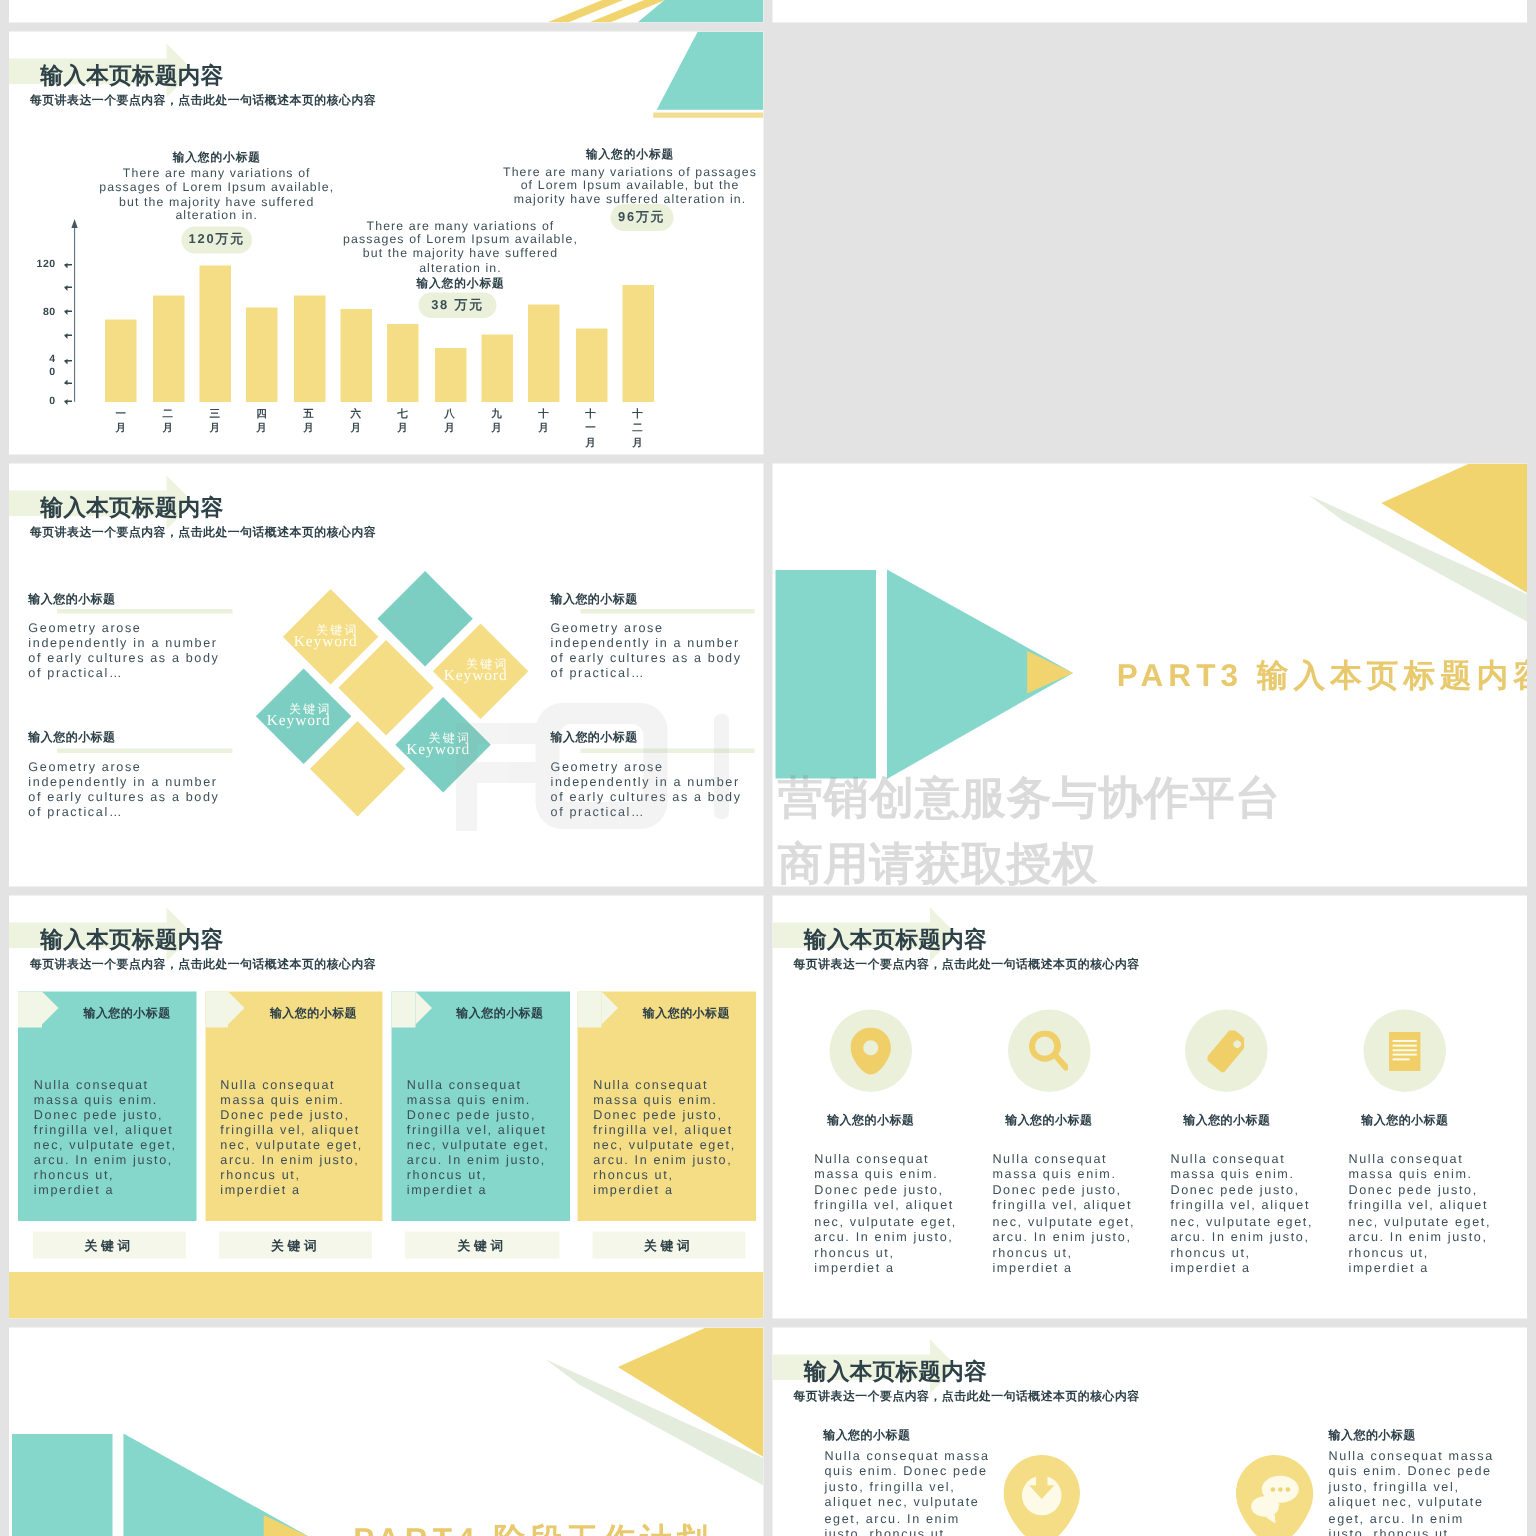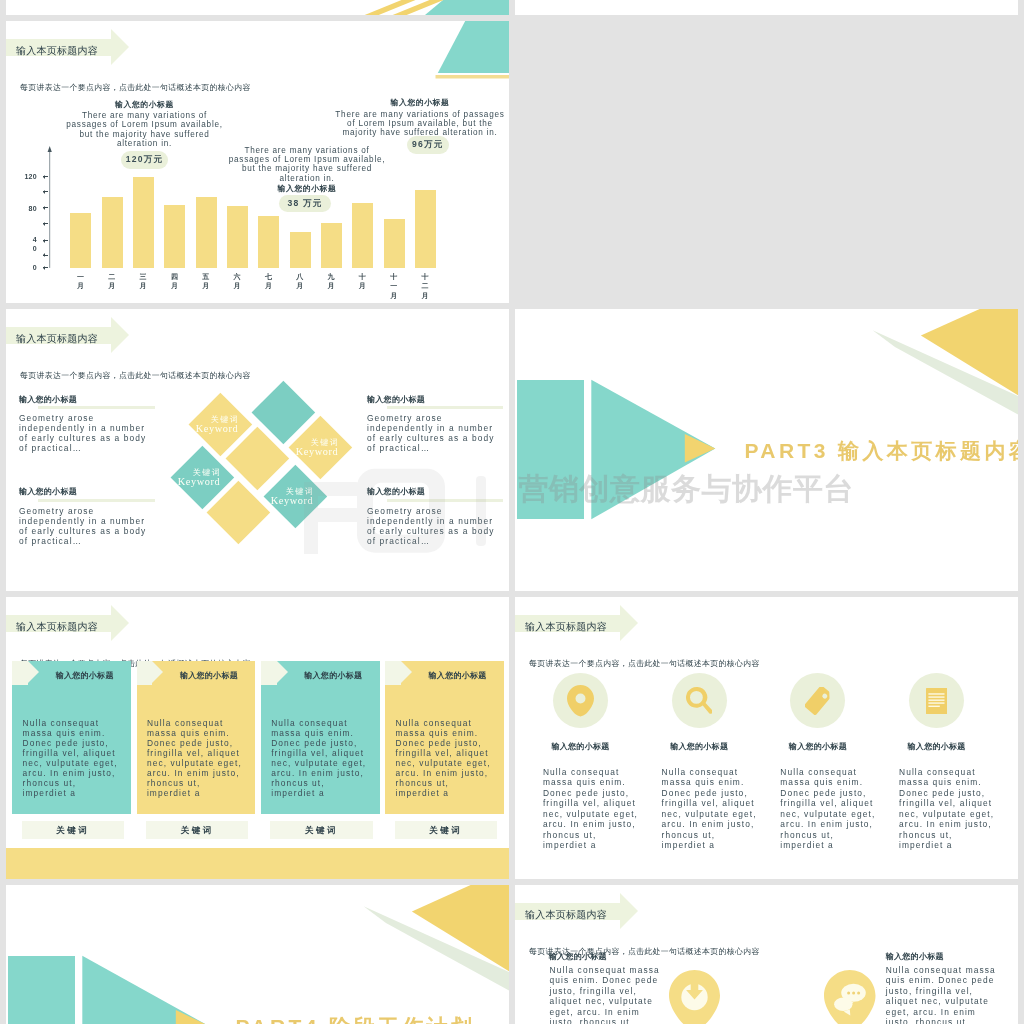--- a/index.html
+++ b/index.html
@@ -10,23 +10,23 @@
   .slide{position:absolute;width:503px;height:282px;background:#fff;overflow:hidden;}
   .col0{left:6px;} .col1{left:515px;}
   .r0{top:-267px;} .r1{top:21px;} .r2{top:309px;} .r3{top:597px;} .r4{top:885px;}
   .deco{position:absolute;left:0;top:0;}
 
   
   .hdr{position:absolute;left:0;top:18px;width:105px;height:17px;background:#edf3de;}
   .hdr-arrow{position:absolute;left:105px;top:8px;width:0;height:0;
              border-top:18.5px solid transparent;border-bottom:18.5px solid transparent;
              border-left:18.5px solid #edf3de;}
-  .hdr-txt{position:absolute;left:10px;top:23.2px;font-size:10px;font-weight:normal;
+  .hdr-txt{position:absolute;left:21px;top:23.2px;font-size:15px;font-weight:bold;
            color:#2e4149;letter-spacing:.25px;line-height:13px;}
-  .sub-txt{position:absolute;left:14px;top:61px;font-size:7.9px;font-weight:normal;
+  .sub-txt{position:absolute;left:14px;top:40px;font-size:7.9px;font-weight:bold;
            color:#2e4149;letter-spacing:.35px;}
 
   
   .part-rect{position:absolute;background:#85d7cb;}
   .part-title{position:absolute;font-size:21px;font-weight:bold;color:#e9c96d;
               letter-spacing:3.4px;white-space:nowrap;line-height:24px;}
 
   
   .bar{position:absolute;background:#f5dd86;}
   .ytick{position:absolute;font-size:7px;color:#39484f;font-weight:bold;
@@ -80,21 +80,21 @@
   .ititle{position:absolute;text-align:center;font-size:8px;font-weight:bold;color:#2e4149;letter-spacing:.3px;}
   .ibody{position:absolute;font-size:8.4px;color:#3d4f58;line-height:10.5px;letter-spacing:1.1px;}
   .ititle2{position:absolute;font-size:8px;font-weight:bold;color:#2e4149;letter-spacing:.3px;}
   .ibody2{position:absolute;font-size:8.4px;color:#3d4f58;line-height:10.5px;letter-spacing:1.1px;}
   .ibig{position:absolute;}
   .isvg2{fill:#f5dd86;}
 
   
   .wm{position:absolute;left:0;top:0;width:1024px;height:1024px;pointer-events:none;}
   .wm-txt{position:absolute;color:#8a8a8a;opacity:.30;font-weight:bold;
-          font-size:30px;letter-spacing:0.5px;line-height:32px;}
+          font-size:30px;letter-spacing:0.5px;line-height:32px;margin-top:44px;}
   .wmlogo{position:absolute;}
   </style>
 </head>
 <body>
 
 <div id="page">
 <div class="slide col0 r0">
   <svg class="deco" width="503" height="282" viewBox="0 0 503 282">
     <polygon points="419,282 503,282 503,267 437,267" fill="#85d7cb"></polygon>
     <polygon points="358.7,282 372.7,282 409.5,267 395.5,267" fill="#f2d46f"></polygon>
@@ -357,13 +357,14 @@
 </div>
 <div class="wm">
   <svg class="wmlogo" style="left:296px;top:460px" width="200" height="100" viewBox="0 0 200 100">
     <g fill="#9b9b9b" opacity="0.115">
       <path d="M8 22h52a10 10 0 0 1 10 10v4H22v12h38a10 10 0 0 1 10 10v4H22v32H8z"></path>
       <path d="M79 8.7h52a18 18 0 0 1 18 18v48a18 18 0 0 1-18 18H79a18 18 0 0 1-18-18v-48a18 18 0 0 1 18-18zm6 14a8 8 0 0 0-8 8v36a8 8 0 0 0 8 8h40a8 8 0 0 0 8-8v-36a8 8 0 0 0-8-8z"></path>
       <rect x="180" y="16" width="10" height="70" rx="4"></rect>
     </g>
   </svg>
   <div class="wm-txt" style="left:518.5px;top:473px">营销创意服务与协作平台</div>
+  <div class="wm-txt" style="left:518.5px;top:517px">商用请获取授权</div>
 </div>
 
 </body></html>

